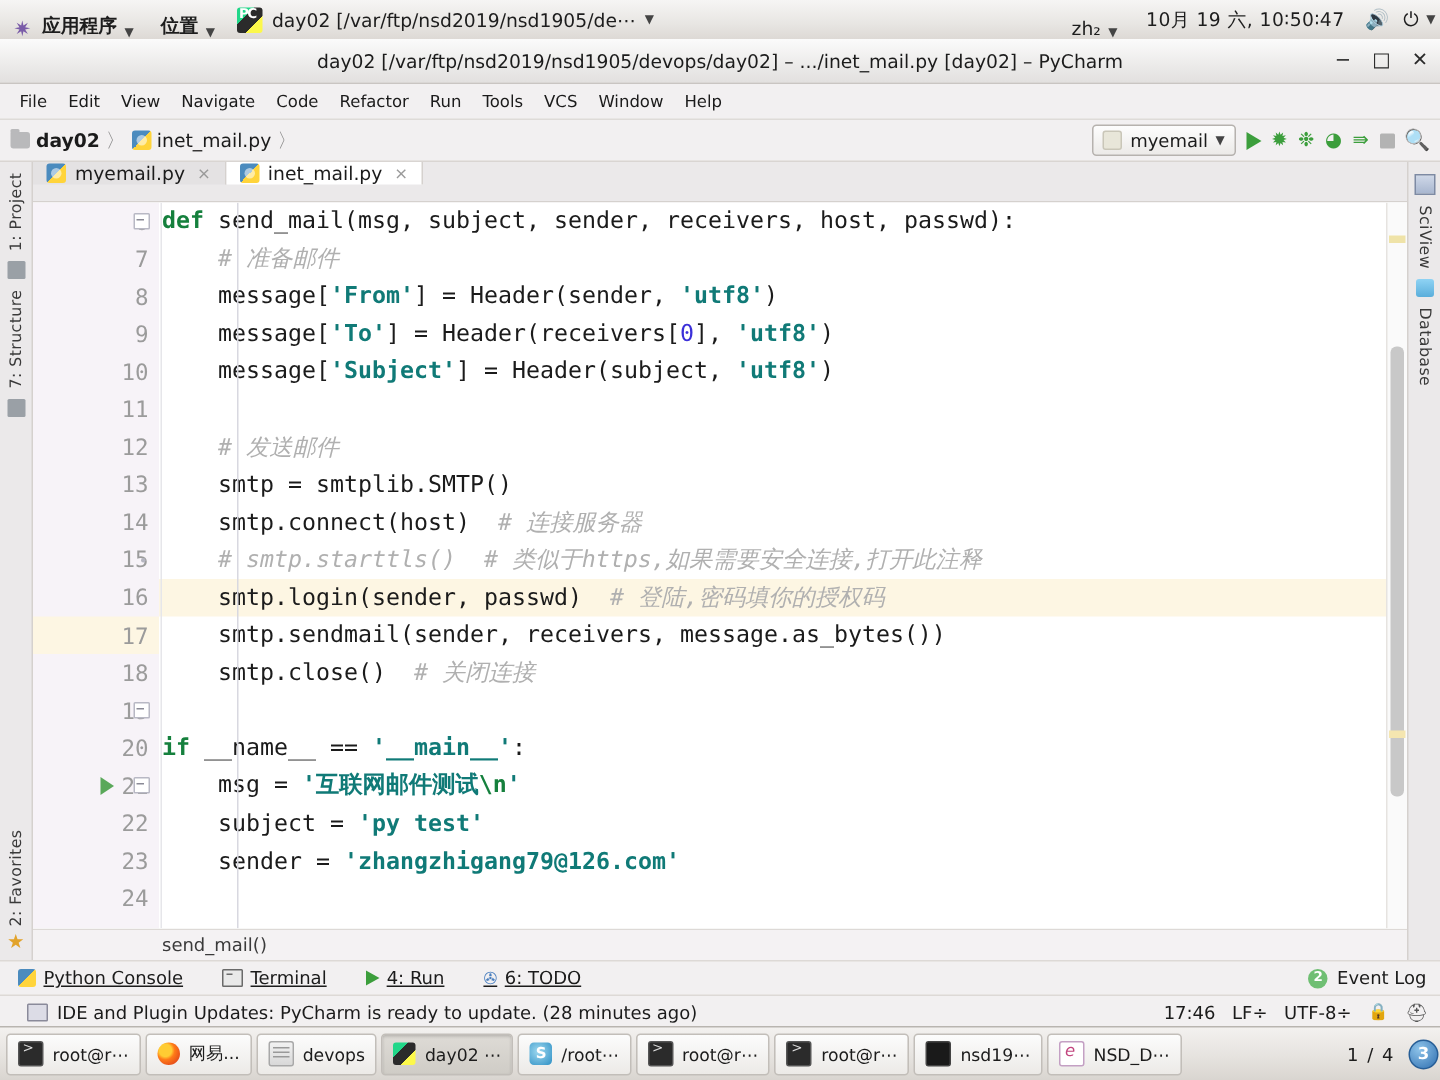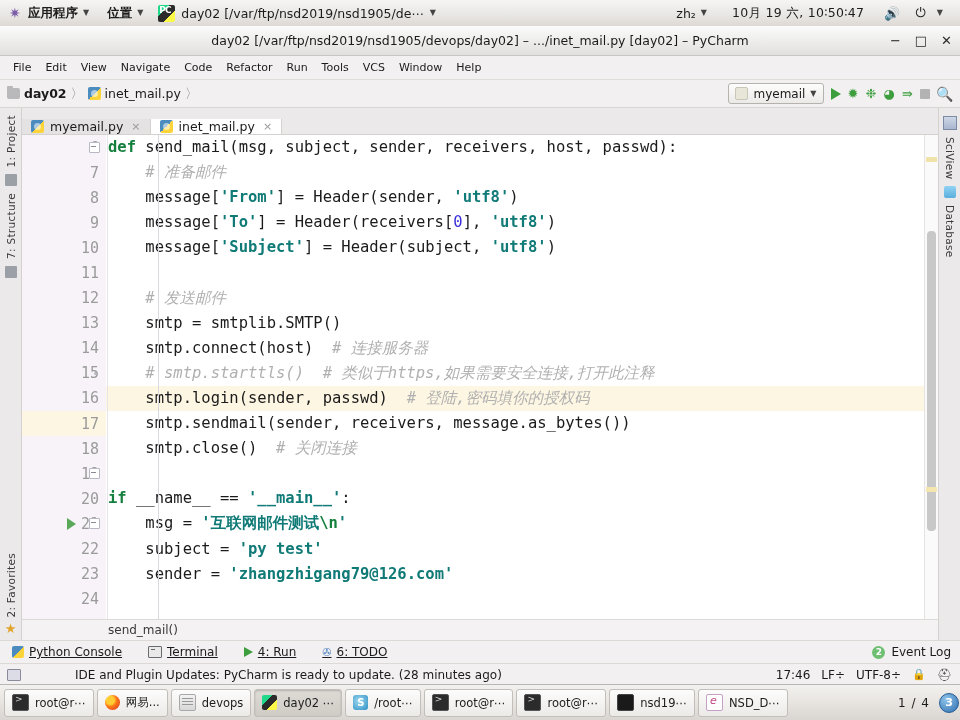--- a/index.html
+++ b/index.html
@@ -14,21 +14,21 @@
 
   
   .gnome-panel{
     position:absolute;left:0;top:0;width:960px;height:26px;
     background:linear-gradient(#f6f5f4,#e8e6e3 60%,#ddd9d5);
     border-bottom:1px solid #b8b4b0;
     display:flex;align-items:center;
     font-size:12.5px;color:#1d1d1d;
     font-family:"DejaVu Sans","Liberation Sans",sans-serif;
   }
-  .gp-item{display:flex;align-items:center;gap:5px;padding:0 9px;height:26px;}
+  .gp-item{display:flex;align-items:flex-end;gap:5px;padding:0 9px;height:26px;}
   .gp-item b{font-weight:bold;}
   .caret{font-size:8px;color:#444;line-height:1;}
   .gnome-spark{
     width:14px;height:14px;position:relative;display:inline-block;
   }
   .gnome-spark:before{
     content:"✷";font-size:14px;color:#7a5ca8;line-height:14px;
   }
   .gp-win{
     display:flex;align-items:center;gap:6px;padding:0 6px;height:24px;
@@ -38,21 +38,21 @@
     width:17px;height:17px;border-radius:2px;flex:none;
     background:
       linear-gradient(135deg,#21d789 0%,#21d789 34%,#2b2b2b 34%,#2b2b2b 66%,#fcf84a 66%,#fcf84a 100%);
     position:relative;
   }
   .pc-logo:after{
     content:"PC";position:absolute;left:1px;top:0px;font-size:9px;font-weight:bold;
     color:#fff;font-family:"DejaVu Sans",sans-serif;letter-spacing:-1px;
   }
   .gp-spacer{flex:1;}
-  .gp-right{display:flex;align-items:center;gap:8px;padding-right:17px;font-size:12.5px;}
+  .gp-right{display:flex;align-items:center;gap:2px;padding-right:3px;font-size:12.5px;}
   .gp-right .clock{letter-spacing:.3px;padding:0 8px;}
   .spk{font-size:13px;padding:0 4px;}
   .pwr{font-size:13px;padding:0 3px;}
 
   
   .win{
     position:absolute;left:0;top:26px;width:960px;height:659px;
     background:#f2f0f1;
     display:flex;flex-direction:column;
   }
@@ -129,21 +129,21 @@
   .sbico{width:12px;height:12px;margin:4px 0;flex:none;}
   .sbico.struct{background:#9aa0a6;border-radius:1px;}
   .sbico.sciview{background:linear-gradient(#cfd8e8,#a8b6cf);border:1px solid #7d8aa3;}
   .sbico.db{background:linear-gradient(#8fd3f4,#5aaedb);border-radius:2px;}
   .star{color:#e2a32b;font-size:13px;}
   .bottom-anchor{position:absolute;bottom:4px;left:0;width:21px;display:flex;flex-direction:column;align-items:center;}
 
   
   .editorcol{flex:1;display:flex;flex-direction:column;min-width:0;background:#fff;}
   .tabsrow{
-    height:26px;flex:none;display:flex;align-items:flex-end;
+    height:26px;flex:none;display:flex;align-items:flex-start;
     background:#ebe9ea;border-bottom:1px solid #d5d1ce;
   }
   .etab{
     display:flex;align-items:center;gap:6px;padding:0 9px;
     font-size:12.5px;color:#1b1b1b;border-right:1px solid #d5d1ce;
     background:#e4e2e3;
   }
   .etab.active{background:#ffffff;}
   .etab .x{color:#9a9a9a;font-size:11px;margin-left:2px;}
 
@@ -223,22 +223,22 @@
   .tw-right{position:absolute;right:9px;display:flex;align-items:center;gap:6px;}
   .badge{
     display:inline-flex;align-items:center;justify-content:center;
     width:13px;height:13px;border-radius:50%;background:#6fbf73;color:#fff;
     font-size:9px;font-weight:bold;
   }
 
   
   .statusbar{
     height:21px;flex:none;display:flex;align-items:center;
-    background:#f2f0f1;border-top:1px solid #ddd9d6;padding-left:7px;
-    font-size:12px;color:#1b1b1b;position:relative;gap:48px;
+    background:#f2f0f1;border-top:1px solid #ddd9d6;padding-left:18px;
+    font-size:12px;color:#1b1b1b;position:relative;
   }
   .sb-msgicon{width:12px;height:10px;border:1px solid #8a8a9a;background:#dcdce6;border-radius:1px;margin-right:6px;flex:none;}
   .sb-right{position:absolute;right:8px;display:flex;align-items:center;gap:11px;}
   .lockico{font-size:11px;color:#555;}
   .hatico{font-size:12px;color:#555;}
 
   
   .taskbar{
     position:absolute;left:0;bottom:0;width:960px;height:35px;
     background:linear-gradient(#f3f1ef,#e6e3df 55%,#d9d5d0);

